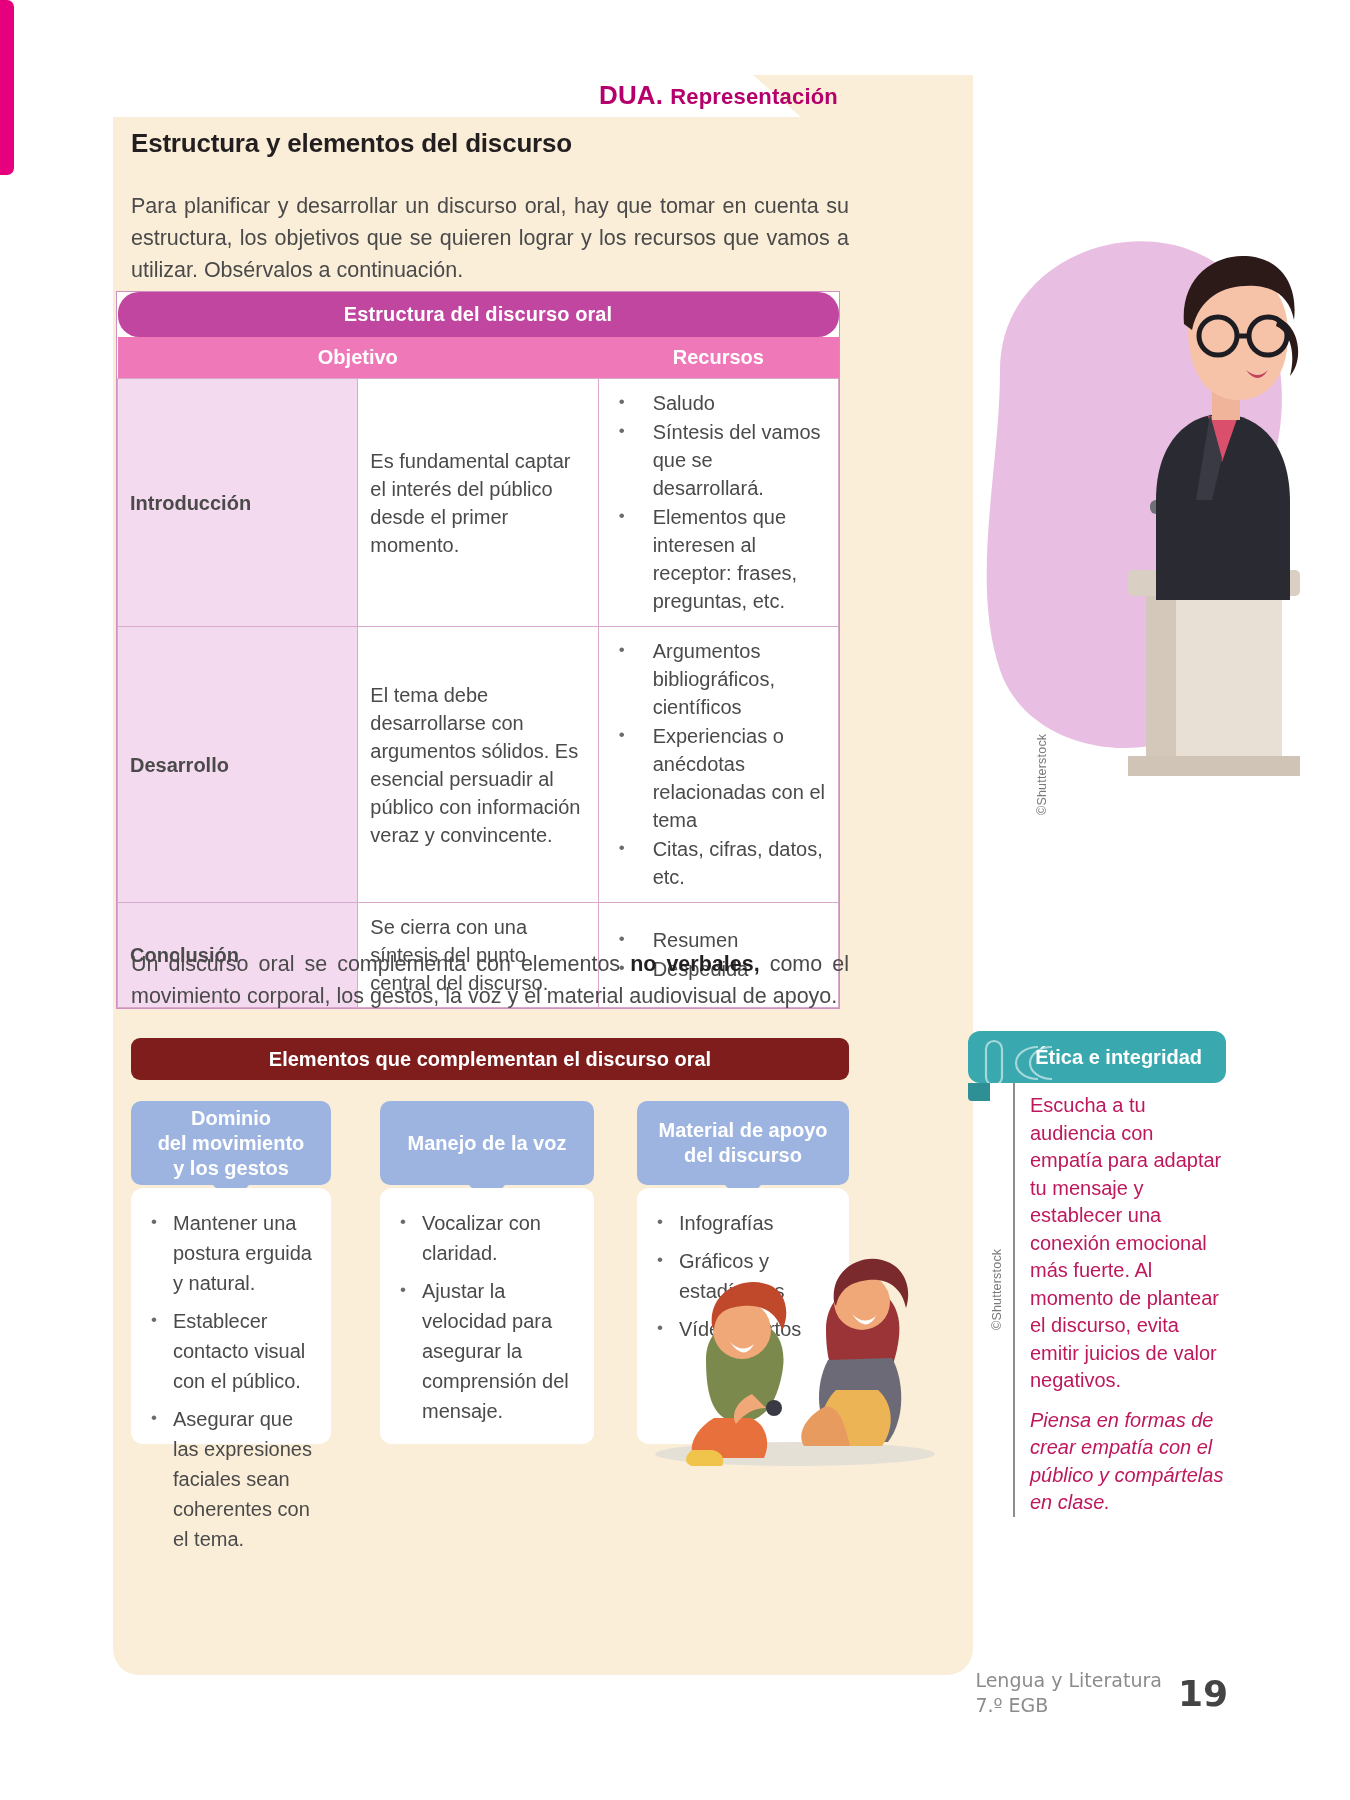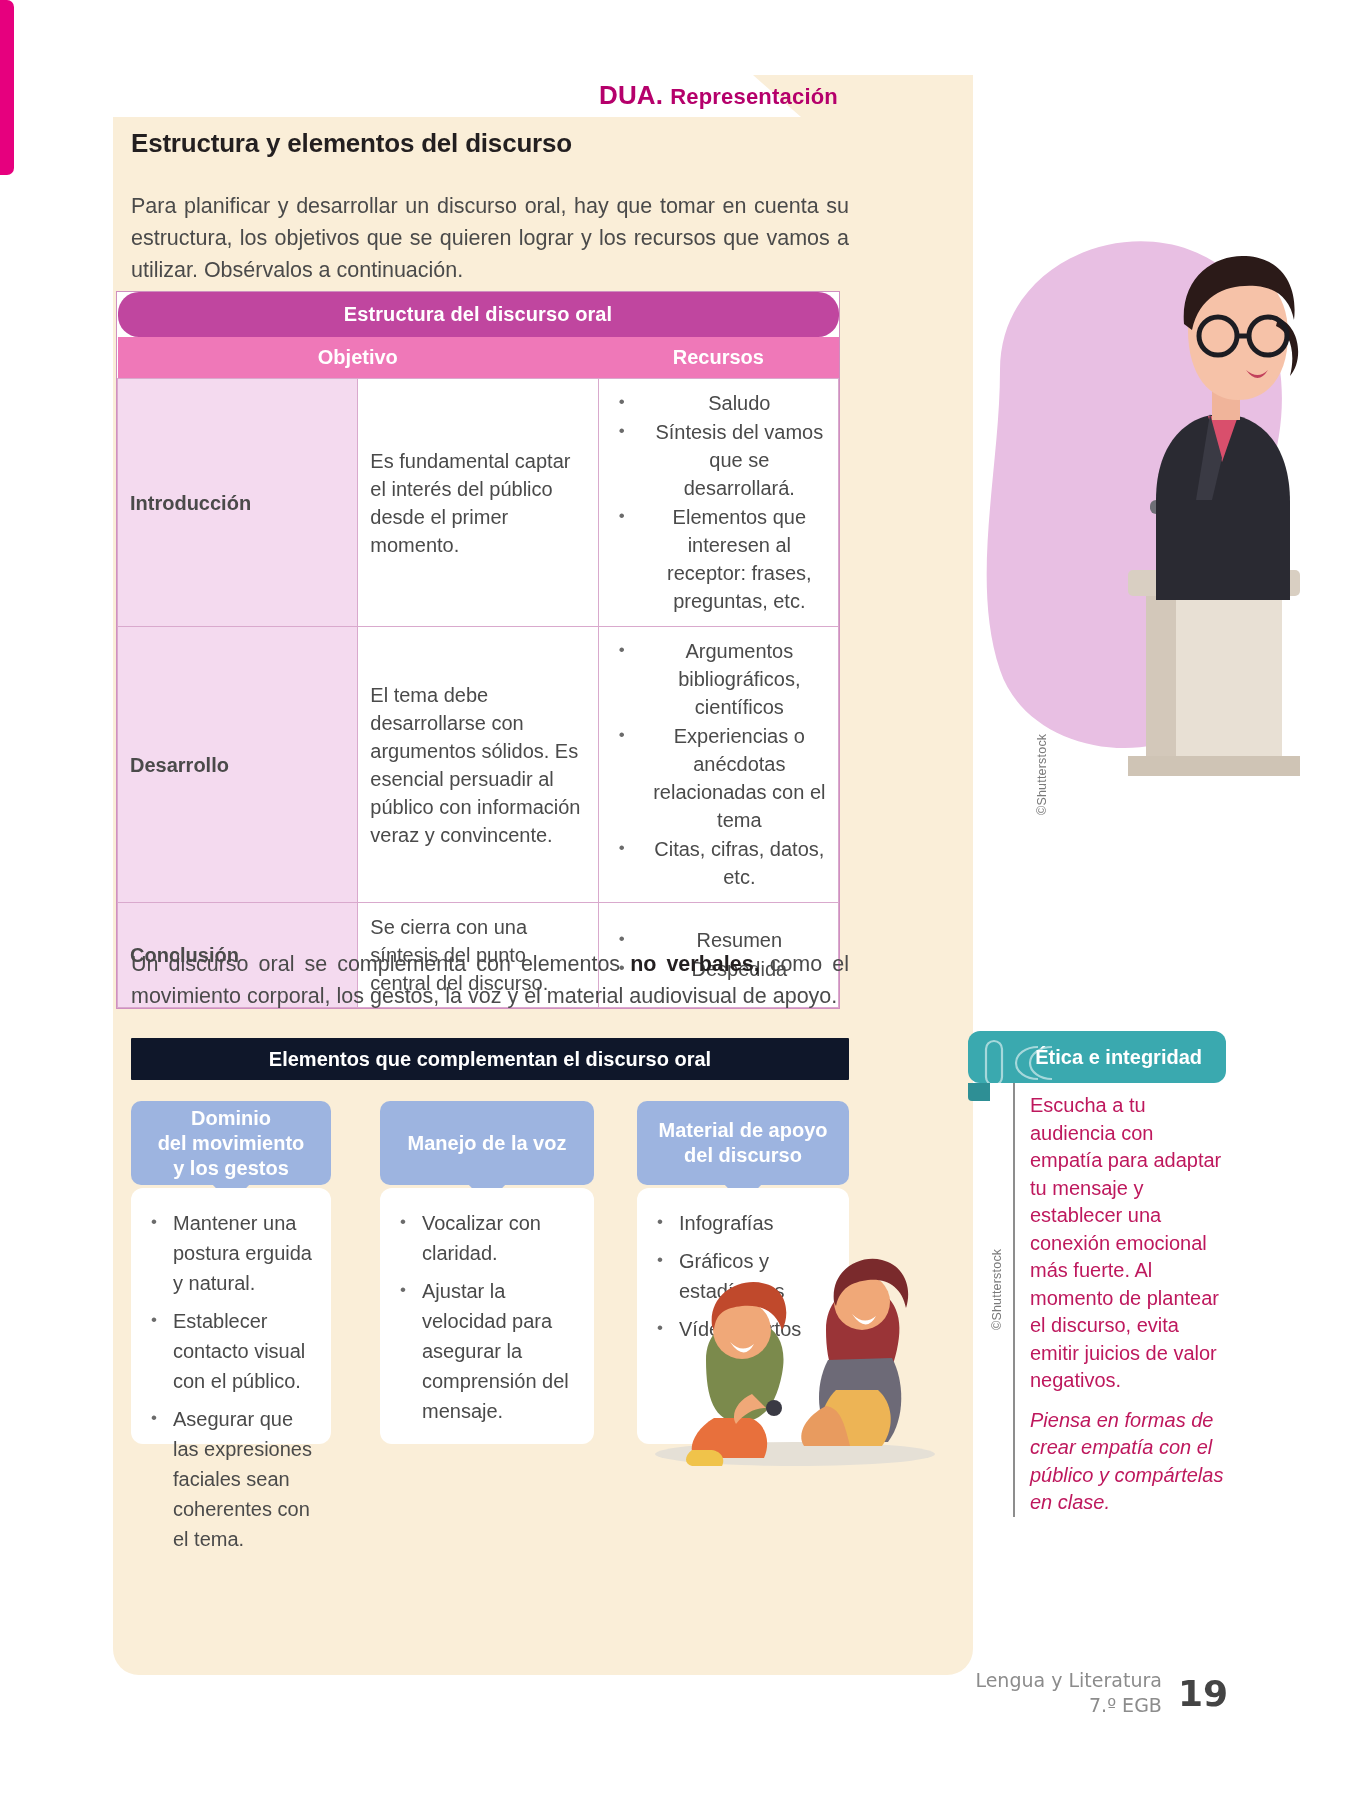--- a/index.html
+++ b/index.html
@@ -134,21 +134,21 @@
   td.stage {
     background: #f4daef;
     font-weight: bold;
     color: #231f20;
     font-size: 20.5px;
     text-align: left;
     padding-left: 12px;
     width: 128px;
   }
   td.objetivo { width: 295px; }
-  td.recursos { width: 0; text-align: center; }
+  td.recursos { width: 0; }
   ul.bullets {
     margin: 0;
     padding: 0;
     list-style: none;
   }
   ul.bullets li {
     position: relative;
     padding-left: 42px;
     margin: 0 0 1px 0;
     line-height: 28px;
@@ -175,22 +175,22 @@
   }
   .par2 b { color: #231f20; }
 
   
   .blue-banner {
     position: absolute;
     left: 131px;
     top: 1038px;
     width: 718px;
     height: 42px;
-    background: #0f172a;
-    border-radius: 1px;
+    background: #7f1d1d;
+    border-radius: 9px;
     color: #ffffff;
     font-size: 20px;
     font-weight: bold;
     display: flex;
     align-items: center;
     justify-content: center;
     box-sizing: border-box;
   }
 
   .bubble {
@@ -331,21 +331,21 @@
   
   .footer {
     position: absolute;
     right: 122px;
     bottom: 82px;
     display: flex;
     align-items: center;
     gap: 16px;
   }
   .footer .fbook {
-    text-align: right;
+    text-align: left;
     font-size: 19px;
     line-height: 25px;
     color: #8c8c8c;
     font-family: "DejaVu Sans", sans-serif;
   }
   .footer .fnum {
     font-size: 36px;
     font-weight: bold;
     color: #444444;
     font-family: "DejaVu Sans", sans-serif;

